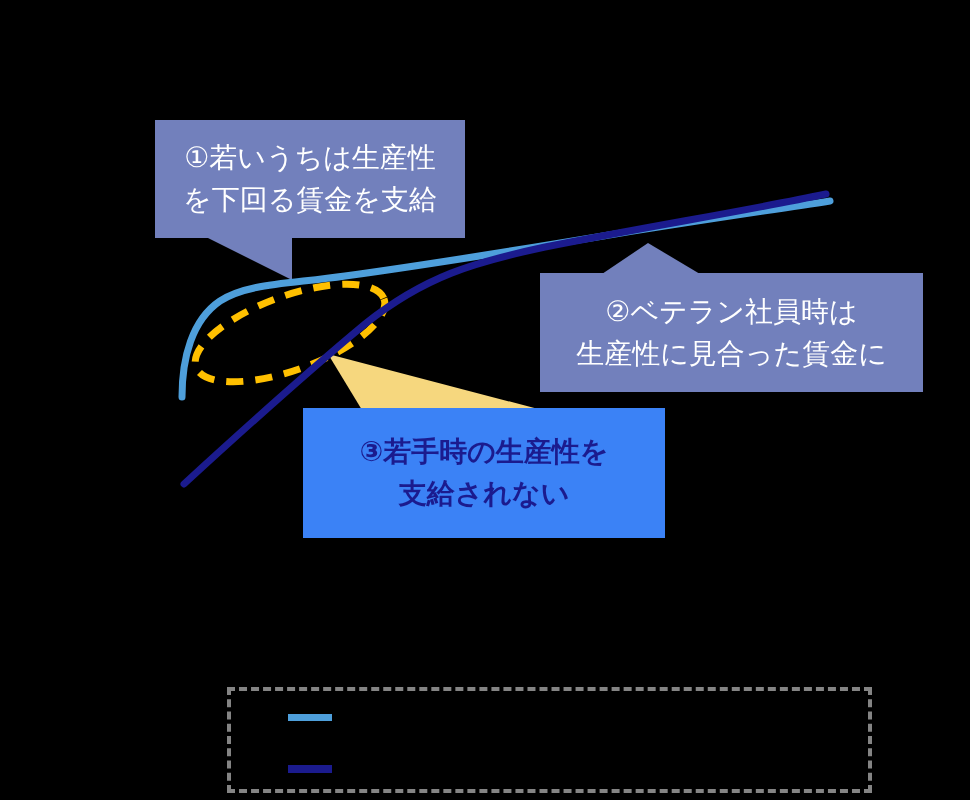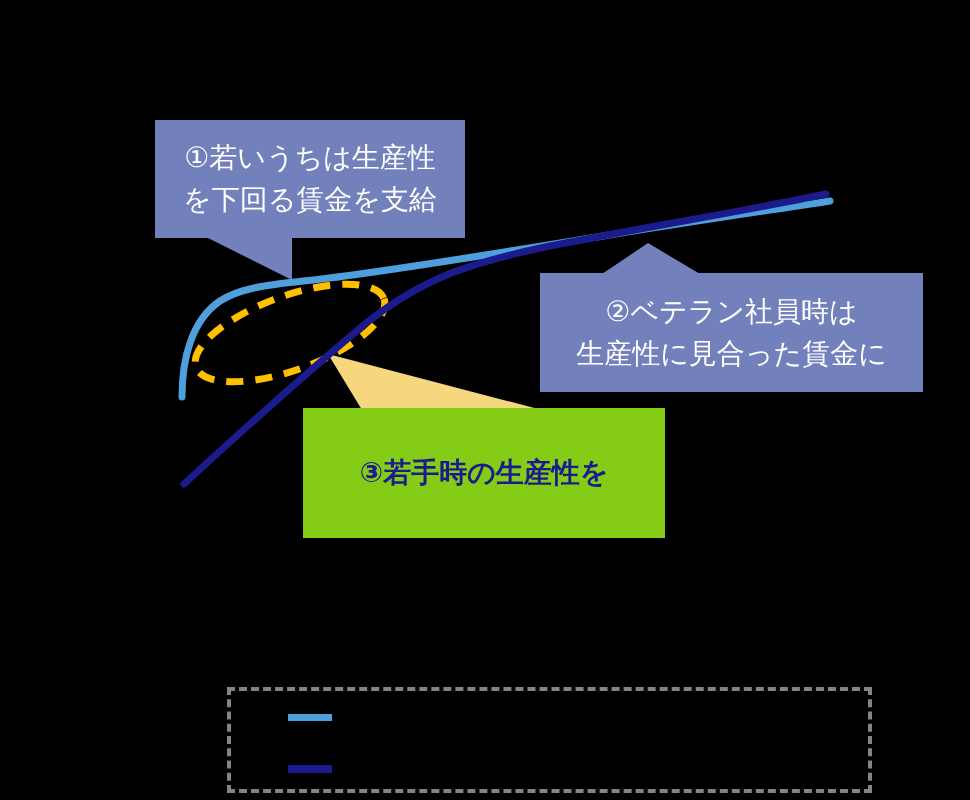--- a/index.html
+++ b/index.html
@@ -18,21 +18,21 @@
   .c1{
     left:155px;top:120px;width:310px;height:118px;
     background:#7280BC;color:#fff;font-size:28px;line-height:42px;
   }
   .c2{
     left:540px;top:273px;width:383px;height:119px;
     background:#7280BC;color:#fff;font-size:28px;line-height:42px;
   }
   .c3{
     left:303px;top:408px;width:362px;height:130px;
-    background:#84cc16;color:#1B1B8E;font-weight:bold;
+    background:#3b82f6;color:#1B1B8E;font-weight:bold;
     font-size:28px;line-height:42px;
   }
 
   .legend{
     position:absolute;left:227px;top:687px;width:645px;height:106px;
     box-sizing:border-box;border:4px dashed #848484;background:transparent;
   }
   .swatch{position:absolute;display:block;}
   .swatch-productivity{left:57px;top:23px;width:44px;height:7px;background:#4E9FDB;}
   .swatch-wage{left:57px;top:74px;width:44px;height:8px;background:#1B1B8E;}
@@ -65,20 +65,21 @@
     <div>を下回る賃金を支給</div>
   </div>
 
   <div class="callout c2">
     <div>②ベテラン社員時は</div>
     <div>生産性に見合った賃金に</div>
   </div>
 
   <div class="callout c3">
     <div>③若手時の生産性を</div>
+    <div>支給されない</div>
   </div>
 
   <div class="legend">
     <span class="swatch swatch-productivity"></span>
     <span class="swatch swatch-wage"></span>
   </div>
 
 </div>
 
 </body></html>

